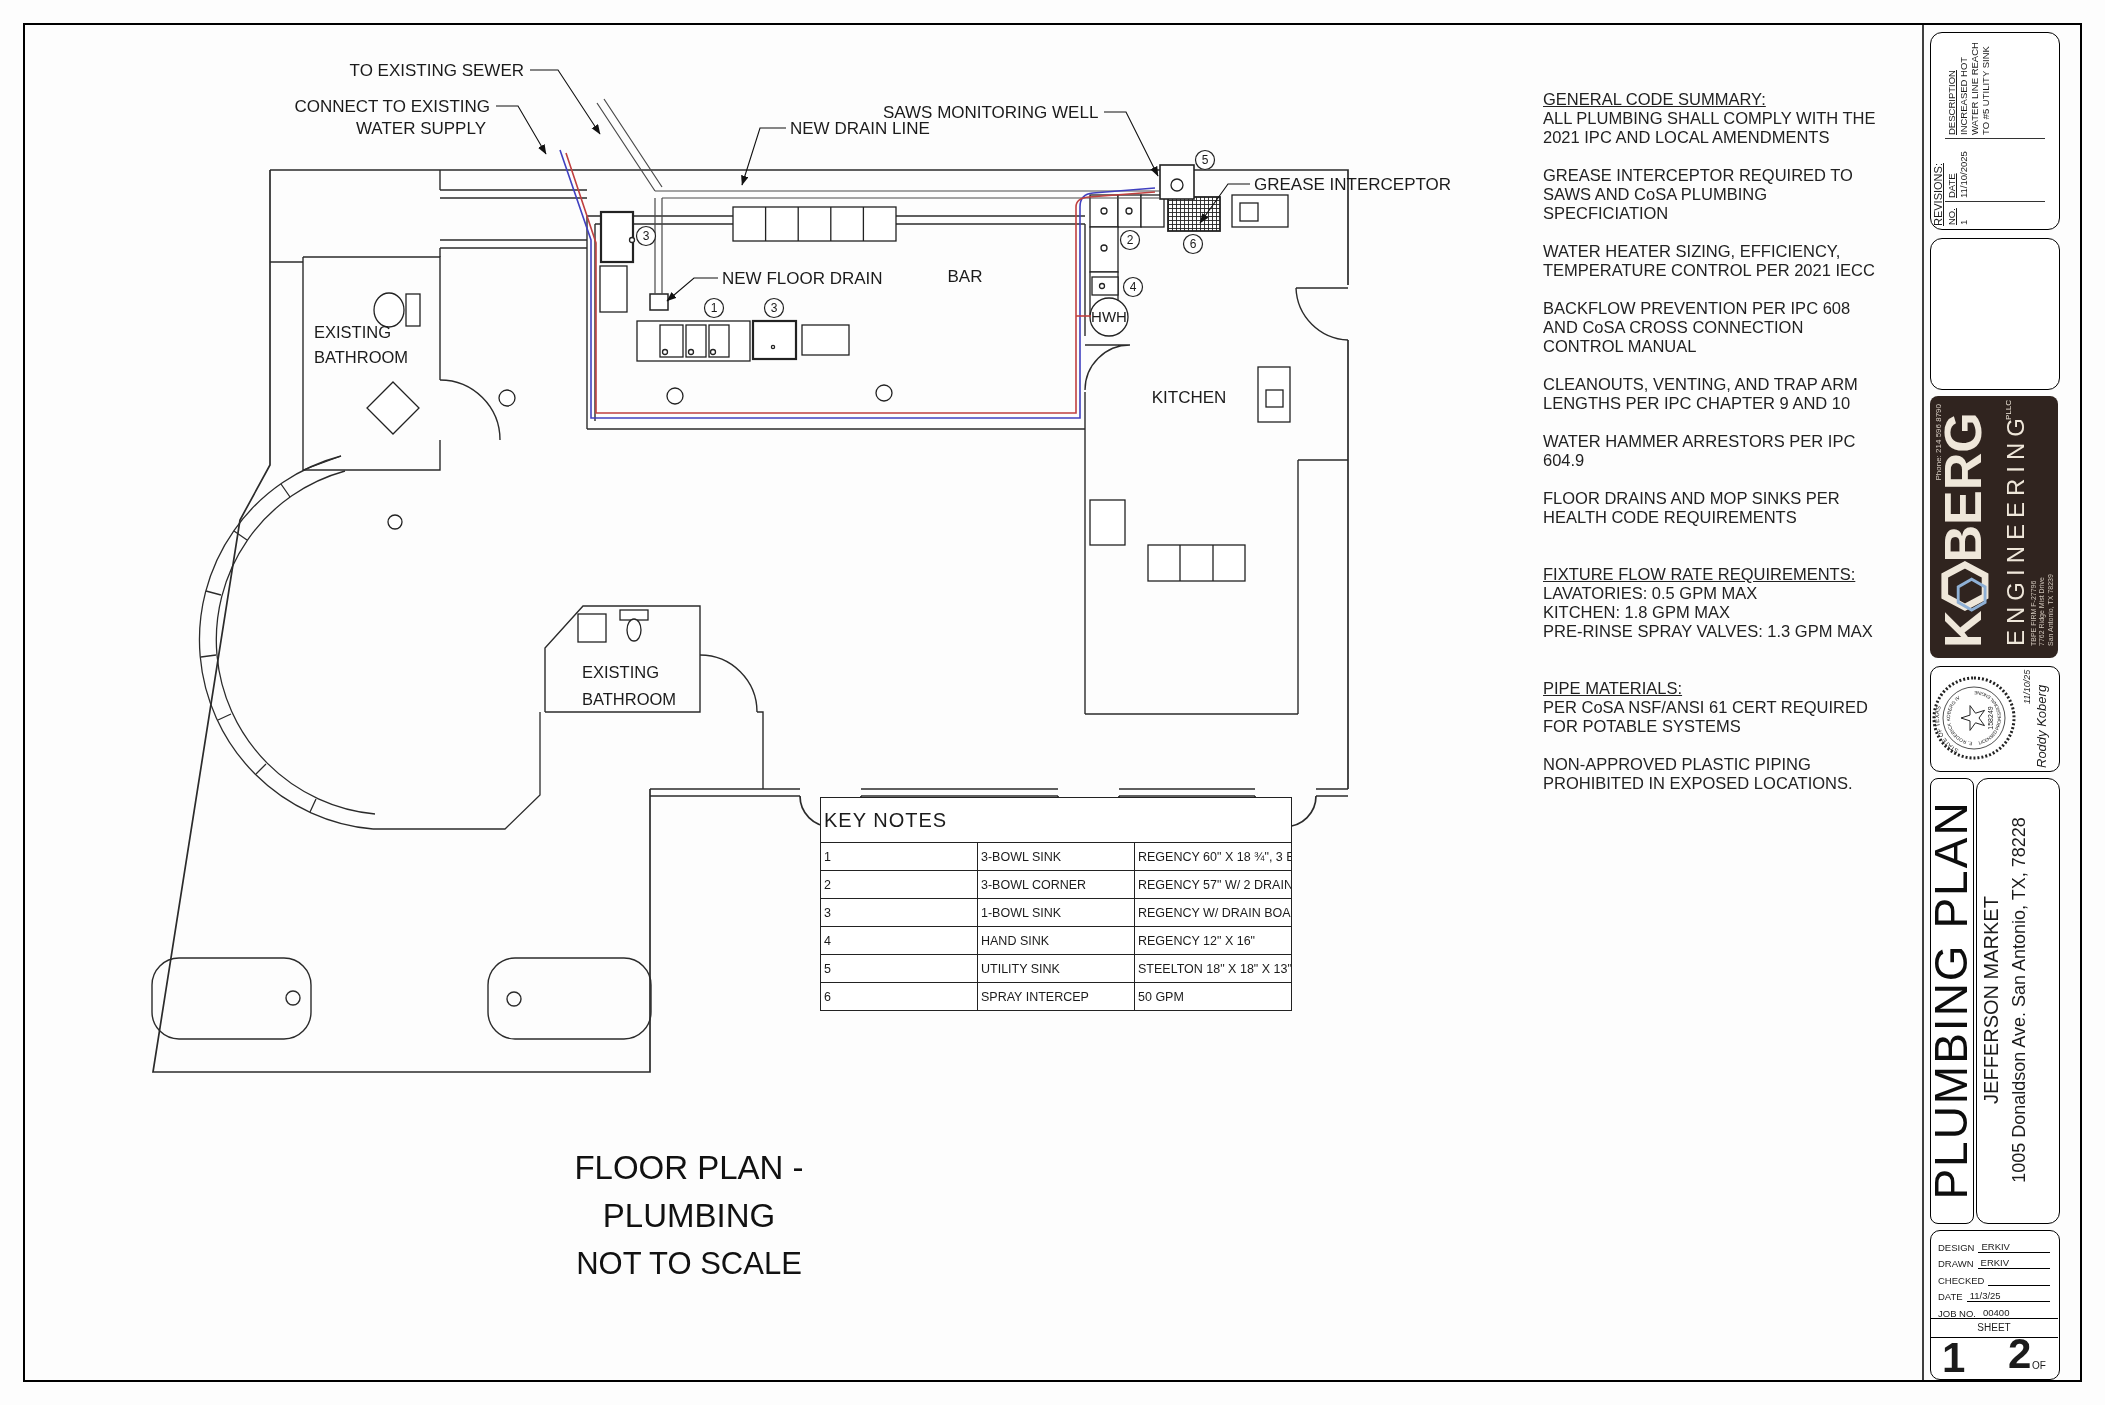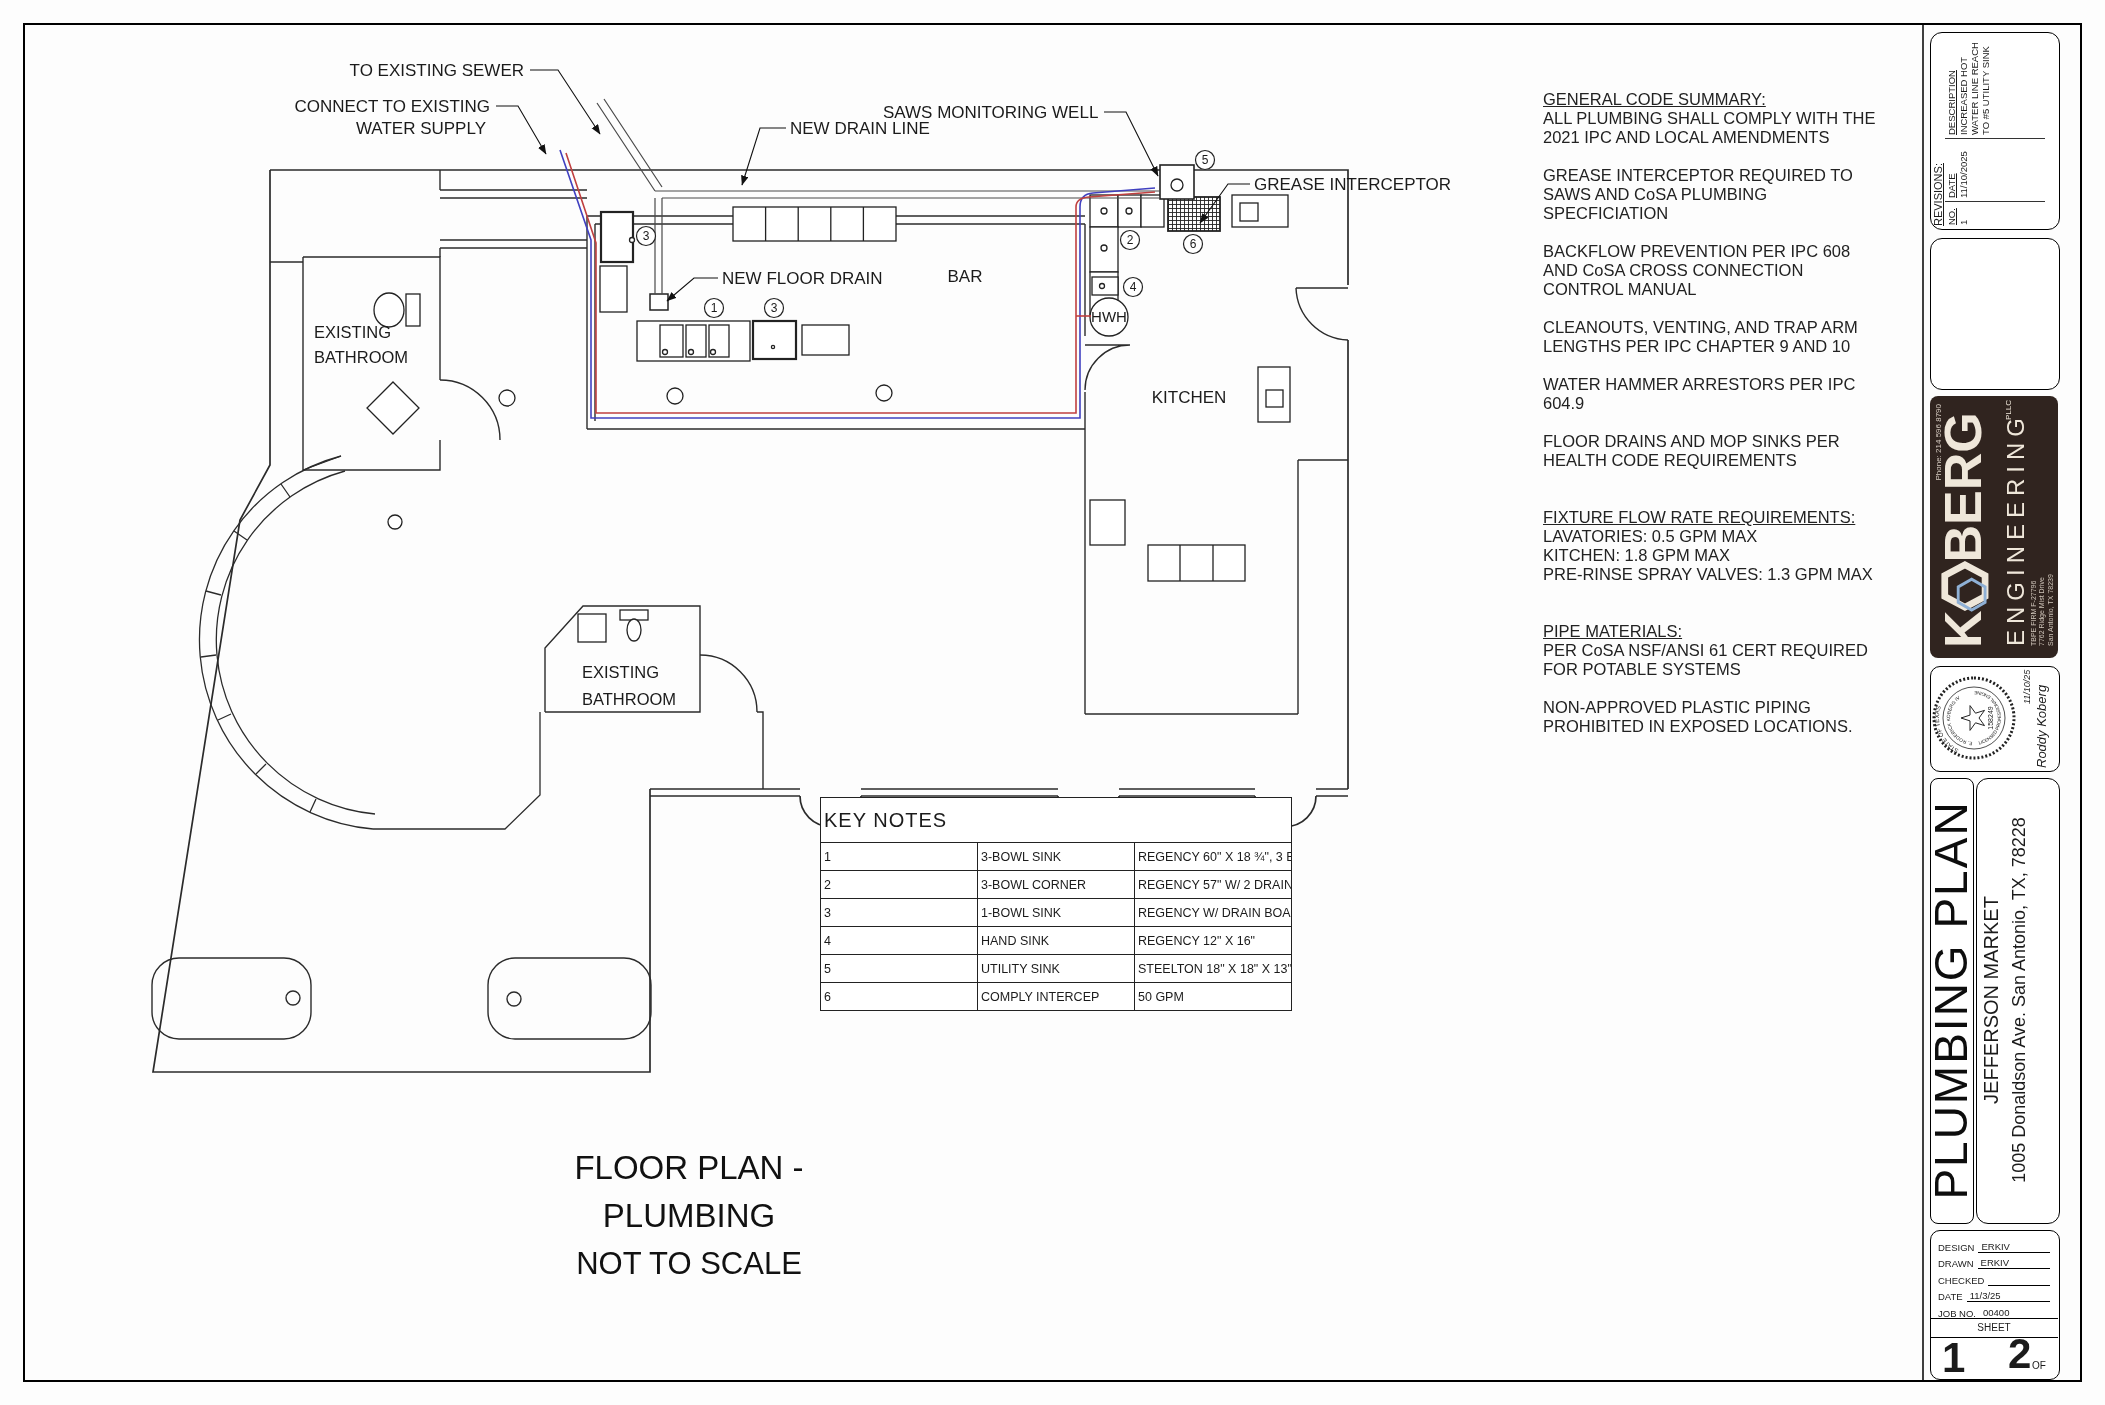--- a/index.html
+++ b/index.html
@@ -267,20 +267,21 @@
           <text x="1205" y="164" text-anchor="middle">5</text>
         </g>
   </g>
 </svg>
 
 
 <div id="notes" class="abs">
   <p class="nh">GENERAL CODE SUMMARY:</p>
   <p class="ni">ALL PLUMBING SHALL COMPLY WITH THE 2021 IPC AND LOCAL AMENDMENTS</p>
   <p class="ni">GREASE INTERCEPTOR REQUIRED TO SAWS AND CoSA PLUMBING SPECFICIATION</p>
+  <p class="ni">WATER HEATER SIZING, EFFICIENCY, TEMPERATURE CONTROL PER 2021 IECC</p>
   <p class="ni">BACKFLOW PREVENTION PER IPC 608 AND CoSA CROSS CONNECTION CONTROL MANUAL</p>
   <p class="ni">CLEANOUTS, VENTING, AND TRAP ARM LENGTHS PER IPC CHAPTER 9 AND 10</p>
   <p class="ni">WATER HAMMER ARRESTORS PER IPC 604.9</p>
   <p class="ni">FLOOR DRAINS AND MOP SINKS PER HEALTH CODE REQUIREMENTS</p>
   <p class="nh gapbig">FIXTURE FLOW RATE REQUIREMENTS:</p>
   <p class="tight">LAVATORIES: 0.5 GPM MAX</p>
   <p class="tight">KITCHEN: 1.8 GPM MAX</p>
   <p class="tight">PRE-RINSE SPRAY VALVES: 1.3 GPM MAX</p>
   <p class="nh gapbig">PIPE MATERIALS:</p>
   <p class="ni">PER CoSA NSF/ANSI 61 CERT REQUIRED FOR POTABLE SYSTEMS</p>
@@ -313,21 +314,21 @@
           <td class="c2">HAND SINK</td>
           <td>REGENCY 12" X 16"</td>
         </tr>
   <tr>
     <td class="c1">5</td>
           <td class="c2">UTILITY SINK</td>
           <td>STEELTON 18" X 18" X 13"</td>
         </tr>
   <tr>
     <td class="c1">6</td>
-          <td class="c2">COMPLY INTERCEP</td>
+          <td class="c2">SPRAY INTERCEP</td>
           <td>50 GPM</td>
         </tr>
 </tbody>
     </table>
 
 
 <div id="plan-title" class="abs">
   <div class="t1">FLOOR PLAN - PLUMBING</div>
   <div class="t2">NOT TO SCALE</div>
 </div>

